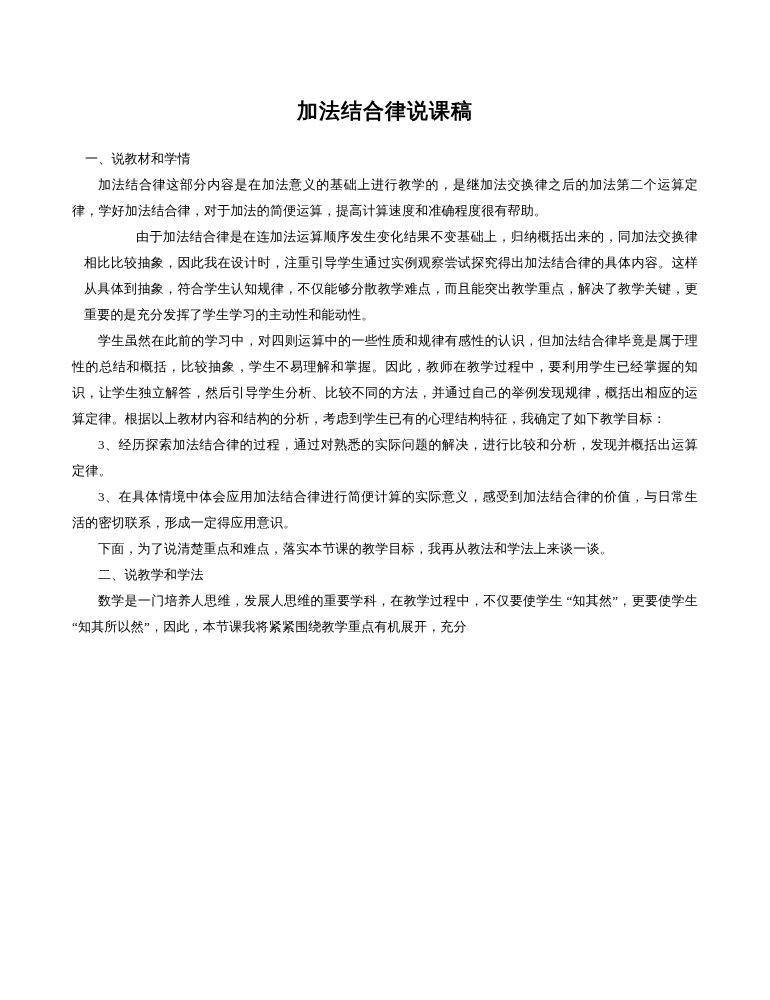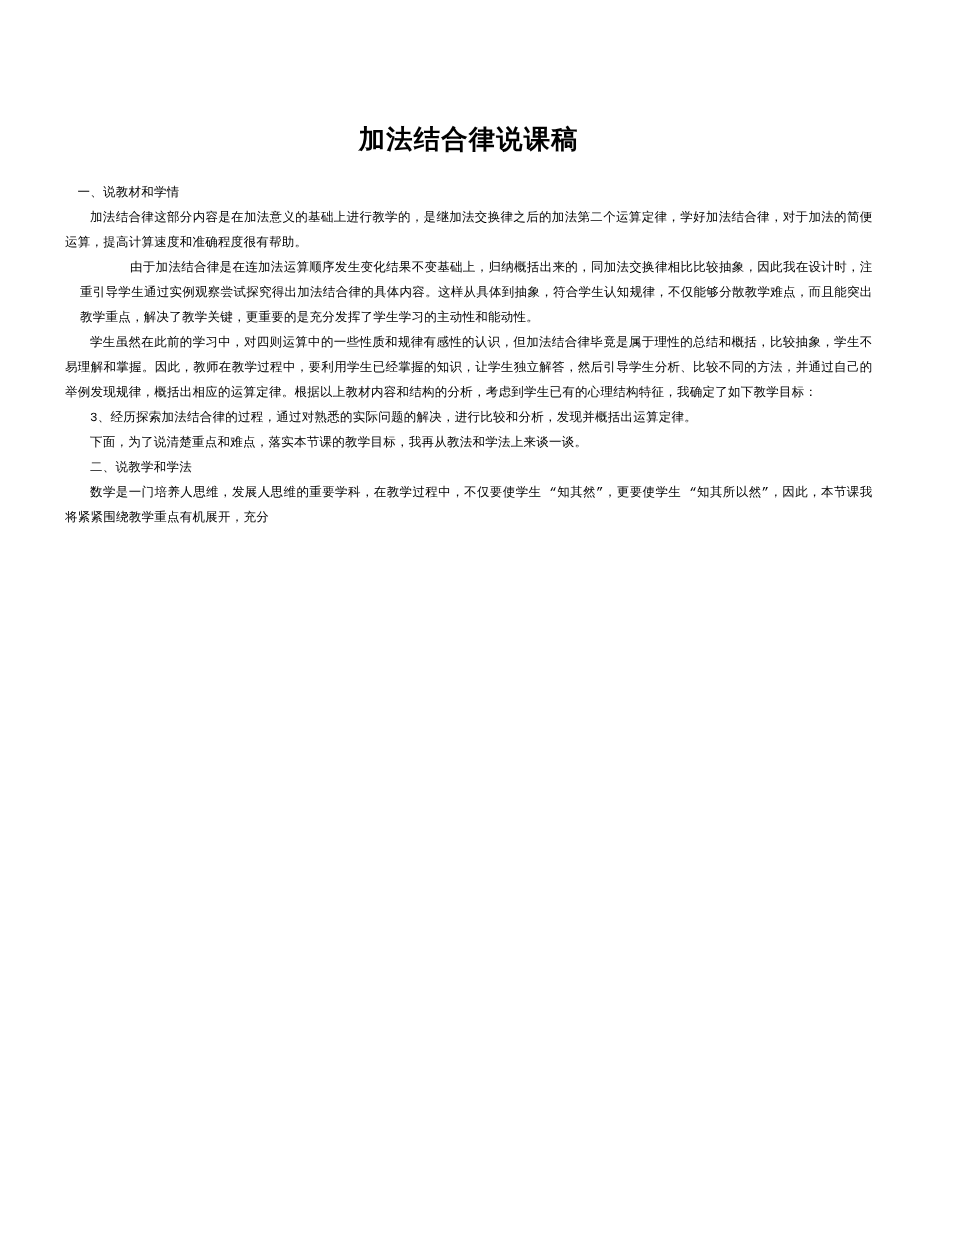--- a/index.html
+++ b/index.html
@@ -13,38 +13,37 @@
     font-family: "Liberation Serif", "DejaVu Serif", serif;
     color: #000000;
     overflow: hidden;
   }
   .page {
     position: relative;
     width: 770px;
     height: 1000px;
     background: #ffffff;
     box-sizing: border-box;
-    padding: 96px 72px 40px 52px;
+    padding: 96px 72px 40px 72px;
   }
   .doc-title {
     text-align: center;
     font-size: 21px;
     font-weight: bold;
     letter-spacing: 1px;
     margin: 0 0 18px 0;
     line-height: 1.5;
   }
   .para {
-    font-size: 10px;
+    font-size: 13px;
     line-height: 2.0;
     text-align: justify;
     text-justify: inter-ideograph;
     margin: 0;
     letter-spacing: 0.2px;
-    font-family: Liberation Mono, monospace;
   }
   .indent-1 {
     text-indent: 2em;
   }
   .indent-2 {
     text-indent: 4em;
     margin-left: 12px;
   }
   .indent-head {
     text-indent: 1em;
@@ -57,16 +56,17 @@
 <body>
 
 <div class="page">
   <h1 class="doc-title">加法结合律说课稿</h1>
 
   <p class="para indent-head">一、说教材和学情</p>
   <p class="para indent-1">加法结合律这部分内容是在加法意义的基础上进行教学的，是继加法交换律之后的加法第二个运算定律，学好加法结合律，对于加法的简便运算，提高计算速度和准确程度很有帮助。</p>
   <p class="para indent-2">由于加法结合律是在连加法运算顺序发生变化结果不变基础上，归纳概括出来的，同加法交换律相比比较抽象，因此我在设计时，注重引导学生通过实例观察尝试探究得出加法结合律的具体内容。这样从具体到抽象，符合学生认知规律，不仅能够分散教学难点，而且能突出教学重点，解决了教学关键，更重要的是充分发挥了学生学习的主动性和能动性。</p>
   <p class="para indent-1">学生虽然在此前的学习中，对四则运算中的一些性质和规律有感性的认识，但加法结合律毕竟是属于理性的总结和概括，比较抽象，学生不易理解和掌握。因此，教师在教学过程中，要利用学生已经掌握的知识，让学生独立解答，然后引导学生分析、比较不同的方法，并通过自己的举例发现规律，概括出相应的运算定律。根据以上教材内容和结构的分析，考虑到学生已有的心理结构特征，我确定了如下教学目标：</p>
   <p class="para indent-1">3、经历探索加法结合律的过程，通过对熟悉的实际问题的解决，进行比较和分析，发现并概括出运算定律。</p>
+  <p class="para indent-1">3、在具体情境中体会应用加法结合律进行简便计算的实际意义，感受到加法结合律的价值，与日常生活的密切联系，形成一定得应用意识。</p>
   <p class="para indent-1">下面，为了说清楚重点和难点，落实本节课的教学目标，我再从教法和学法上来谈一谈。</p>
   <p class="para indent-1">二、说教学和学法</p>
   <p class="para indent-1">数学是一门培养人思维，发展人思维的重要学科，在教学过程中，不仅要使学生 “知其然”，更要使学生 “知其所以然”，因此，本节课我将紧紧围绕教学重点有机展开，充分</p>
 </div>
 
 </body></html>

